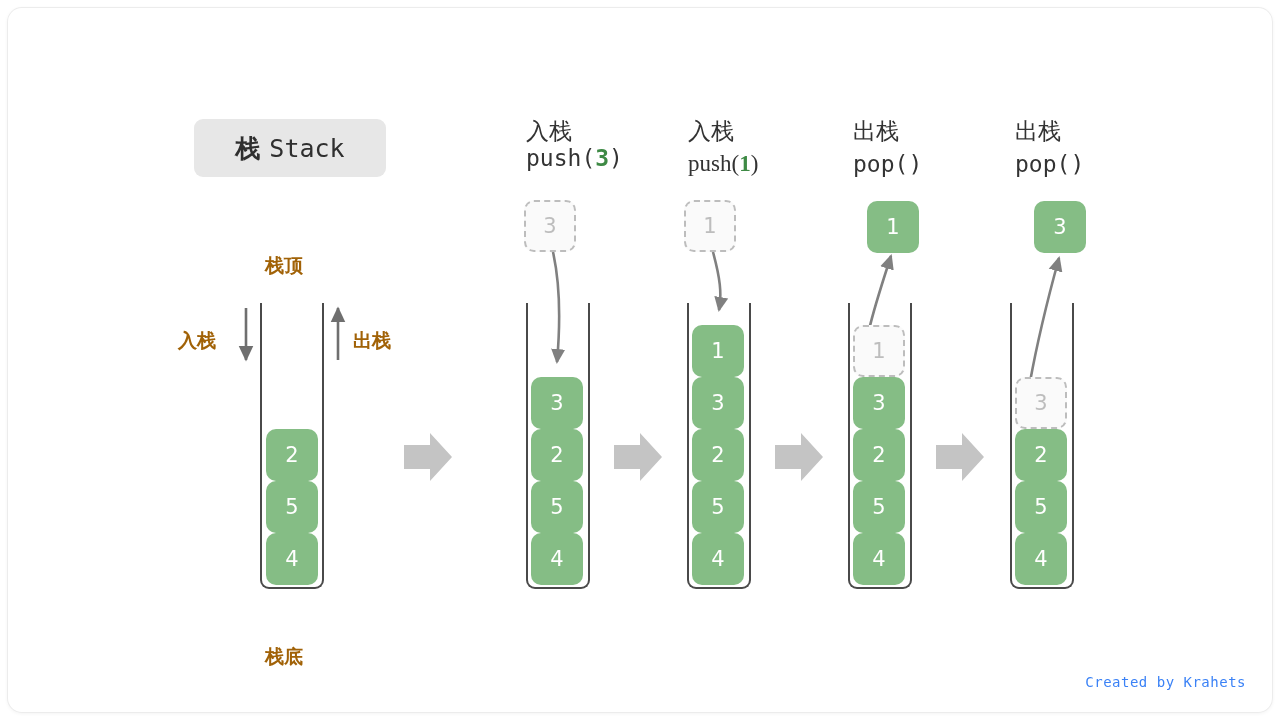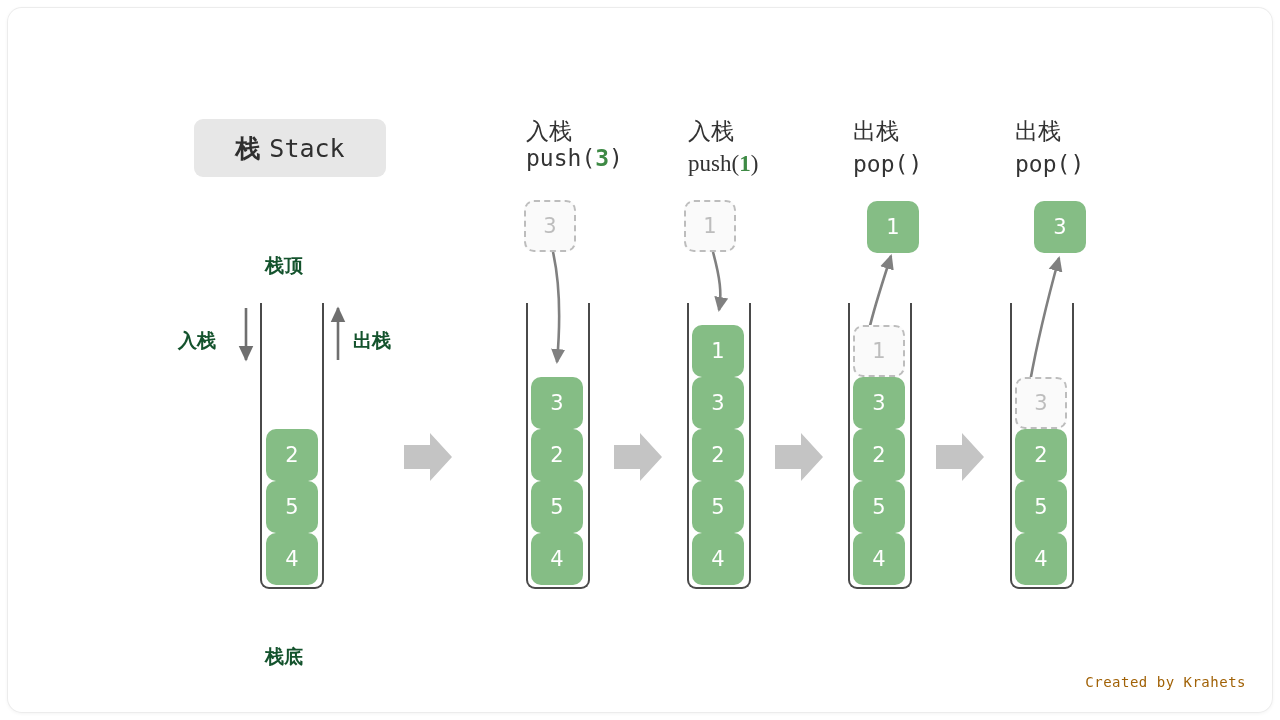--- a/index.html
+++ b/index.html
@@ -52,21 +52,21 @@
     font-size: 25px;
     color: #2f2f2f;
     margin-left: 9px;
   }
 
   
   .cn-bold {
     font-family: "DejaVu Sans", sans-serif;
     font-weight: bold;
     font-size: 19px;
-    color: #14532d;
+    color: #a16207;
     white-space: nowrap;
   }
   .col-head-cn {
     font-family: "DejaVu Sans", sans-serif;
     font-size: 23px;
     color: #333333;
     white-space: nowrap;
   }
   .col-head-code {
     font-family: "DejaVu Sans Mono", monospace;
@@ -108,21 +108,21 @@
     border: 2px dashed #bdbdbd;
     color: #bdbdbd;
   }
 
   
   #watermark {
     right: 26px;
     bottom: 22px;
     font-family: "DejaVu Sans Mono", monospace;
     font-size: 14px;
-    color: #a16207;
+    color: #3b82f6;
     letter-spacing: 0.5px;
   }
 
   svg { position: absolute; left: 0; top: 0; overflow: visible; }
 </style>
 </head>
 <body>
 
 <div id="card">
 

